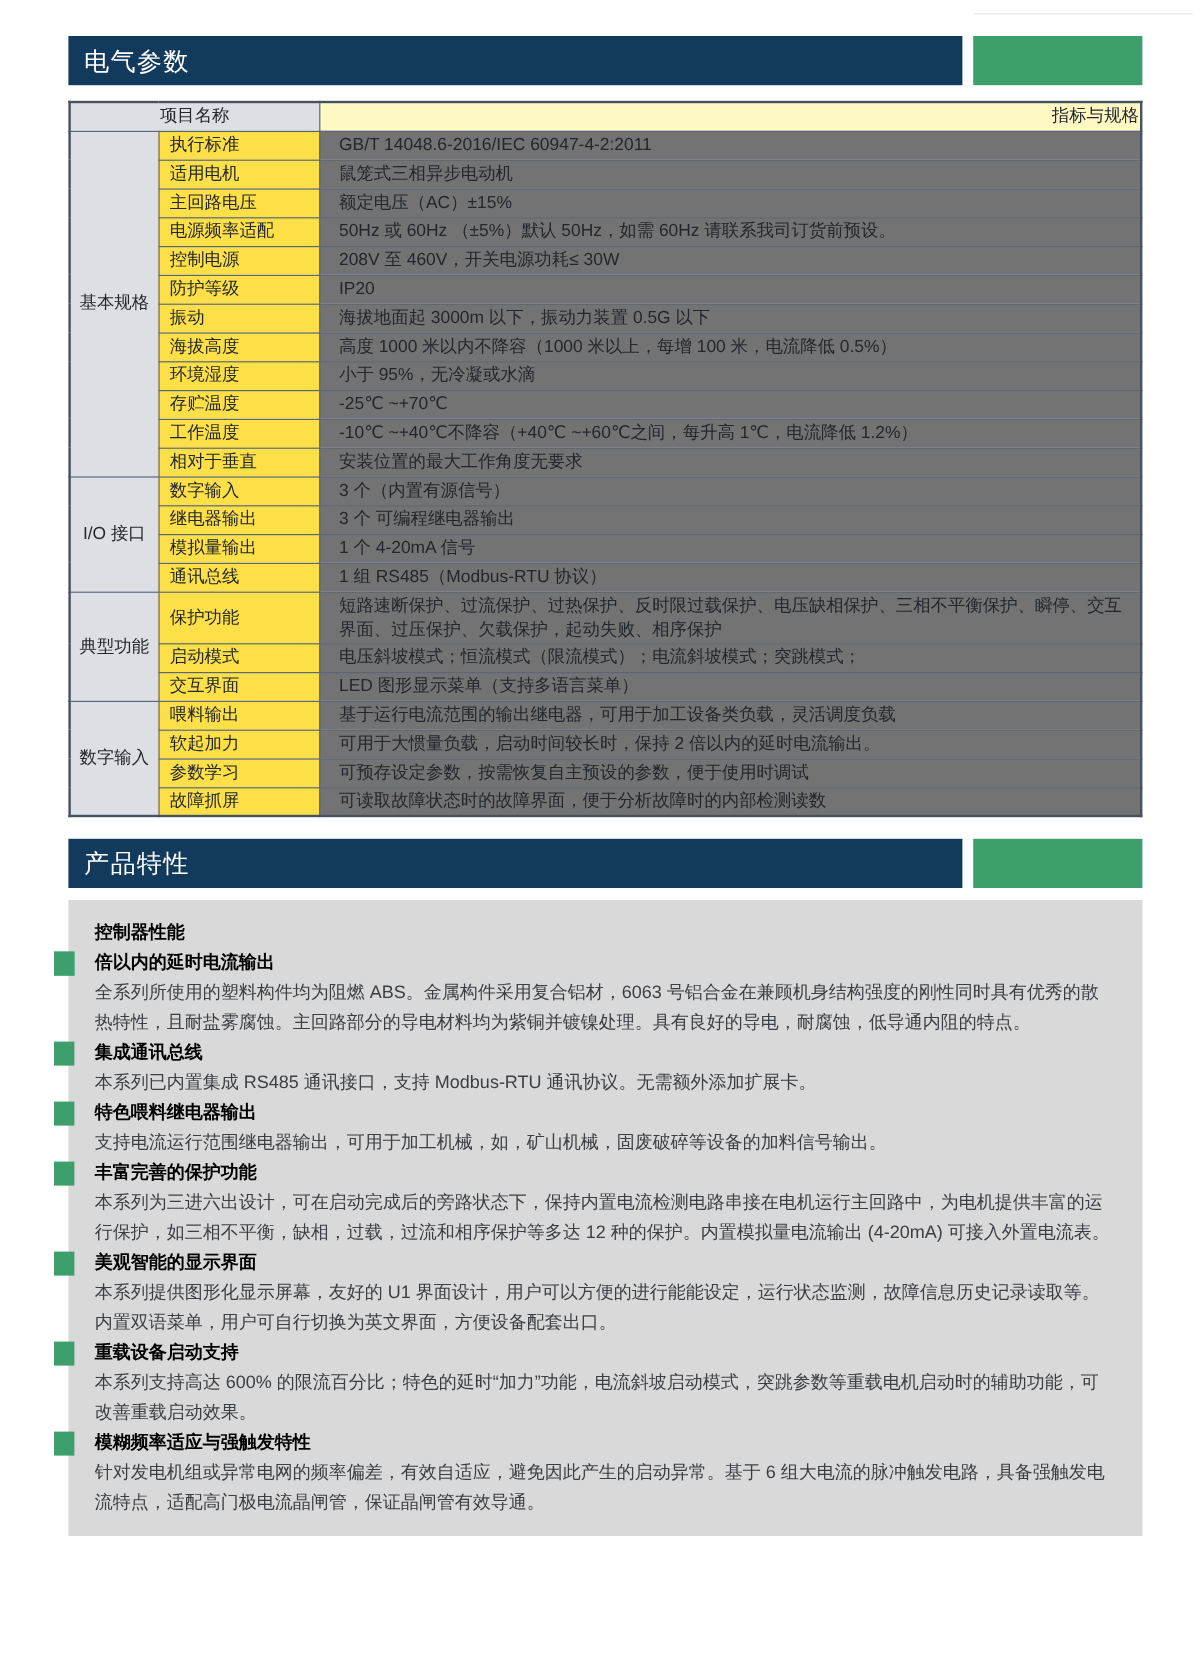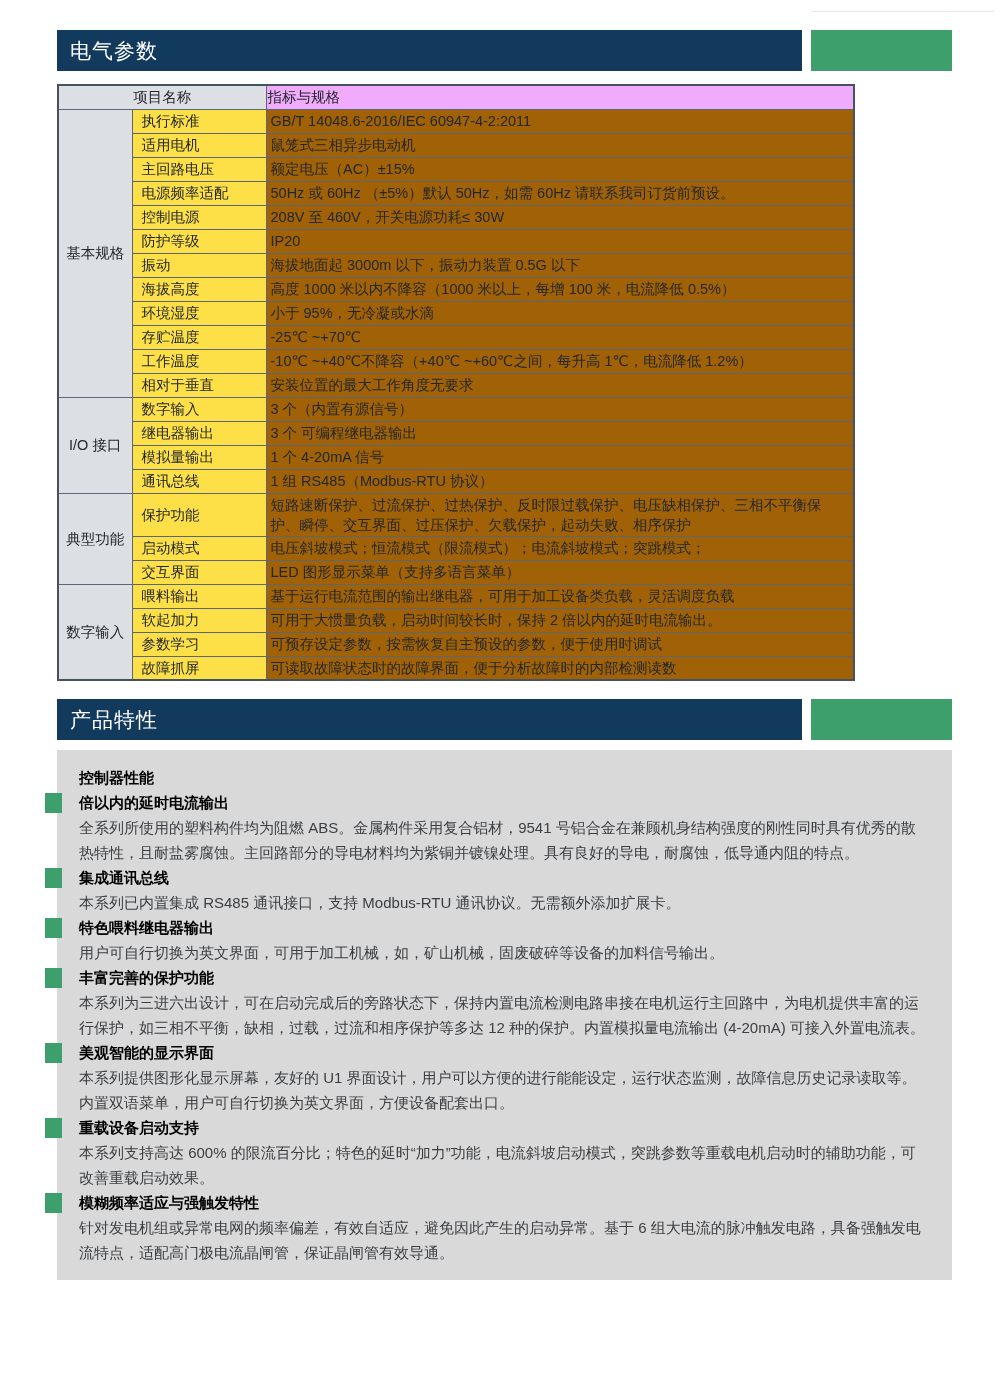--- a/index.html
+++ b/index.html
@@ -21,34 +21,34 @@
   .title-bar {
     flex: 1; height: 41px; background: #113a5c;
     color: #ffffff; font-size: 21px; letter-spacing: 1px;
     display: flex; align-items: center; padding-left: 13px;
   }
   .accent-block { width: 141px; height: 41px; background: #3d9f6b; }
 
   
   .spec-table {
     border-collapse: collapse; table-layout: fixed;
-    width: 798px; margin: 13px 48px 0 57px;
+    width: 895px; margin: 13px 48px 0 57px;
     border: 2px solid #47525f;
   }
   .spec-table td, .spec-table th {
     border: 1px solid #5b6677;
     font-size: 14.5px; font-weight: normal;
     color: #23272c; line-height: 20px; height: 24px;
     vertical-align: middle;
   }
   .hdr-name  { background: #dce0e5; text-align: center; font-size: 15px; }
-  .hdr-spec  { background: #f0abfc; text-align: left; font-size: 15px; }
+  .hdr-spec  { background: #fef9c3; text-align: right; font-size: 15px; }
   .group-cell { background: #dce0e5; text-align: center; font-size: 15px; padding: 3px 2px; }
   .item-cell  { background: #fde047; padding: 1px 4px 1px 9px; }
-  .value-cell { background: #a16207; padding: 1px 8px 1px 4px; }
+  .value-cell { background: #737373; padding: 1px 8px 1px 16px; }
 
   
   .features {
     margin: 10px 48px 0 57px;
     background: #d9d9d9;
     padding: 15px 26px 15px 22px;
   }
   .feature { position: relative; }
   .feature-heading {
     color: #000000; font-weight: bold; font-size: 15px; line-height: 25px;
@@ -190,31 +190,31 @@
 </div>
 
 <div class="features">
     <div class="feature bullet-on-body">
       <span class="bullet"></span>
       <div class="feature-heading">控制器性能</div>
     </div>
     <div class="feature">
       <span class="bullet"></span>
       <div class="feature-heading">倍以内的延时电流输出</div>
-      <div class="feature-body">全系列所使用的塑料构件均为阻燃 ABS。金属构件采用复合铝材，9541 号铝合金在兼顾机身结构强度的刚性同时具有优秀的散热特性，且耐盐雾腐蚀。主回路部分的导电材料均为紫铜并镀镍处理。具有良好的导电，耐腐蚀，低导通内阻的特点。</div>
+      <div class="feature-body">全系列所使用的塑料构件均为阻燃 ABS。金属构件采用复合铝材，6063 号铝合金在兼顾机身结构强度的刚性同时具有优秀的散热特性，且耐盐雾腐蚀。主回路部分的导电材料均为紫铜并镀镍处理。具有良好的导电，耐腐蚀，低导通内阻的特点。</div>
     </div>
     <div class="feature">
       <span class="bullet"></span>
       <div class="feature-heading">集成通讯总线</div>
       <div class="feature-body">本系列已内置集成 RS485 通讯接口，支持 Modbus-RTU 通讯协议。无需额外添加扩展卡。</div>
     </div>
     <div class="feature">
       <span class="bullet"></span>
       <div class="feature-heading">特色喂料继电器输出</div>
-      <div class="feature-body">用户可自行切换为英文界面，可用于加工机械，如，矿山机械，固废破碎等设备的加料信号输出。</div>
+      <div class="feature-body">支持电流运行范围继电器输出，可用于加工机械，如，矿山机械，固废破碎等设备的加料信号输出。</div>
     </div>
     <div class="feature">
       <span class="bullet"></span>
       <div class="feature-heading">丰富完善的保护功能</div>
       <div class="feature-body">本系列为三进六出设计，可在启动完成后的旁路状态下，保持内置电流检测电路串接在电机运行主回路中，为电机提供丰富的运行保护，如三相不平衡，缺相，过载，过流和相序保护等多达 12 种的保护。内置模拟量电流输出 (4-20mA) 可接入外置电流表。</div>
     </div>
     <div class="feature">
       <span class="bullet"></span>
       <div class="feature-heading">美观智能的显示界面</div>
       <div class="feature-body">本系列提供图形化显示屏幕，友好的 U1 界面设计，用户可以方便的进行能能设定，运行状态监测，故障信息历史记录读取等。内置双语菜单，用户可自行切换为英文界面，方便设备配套出口。</div>

